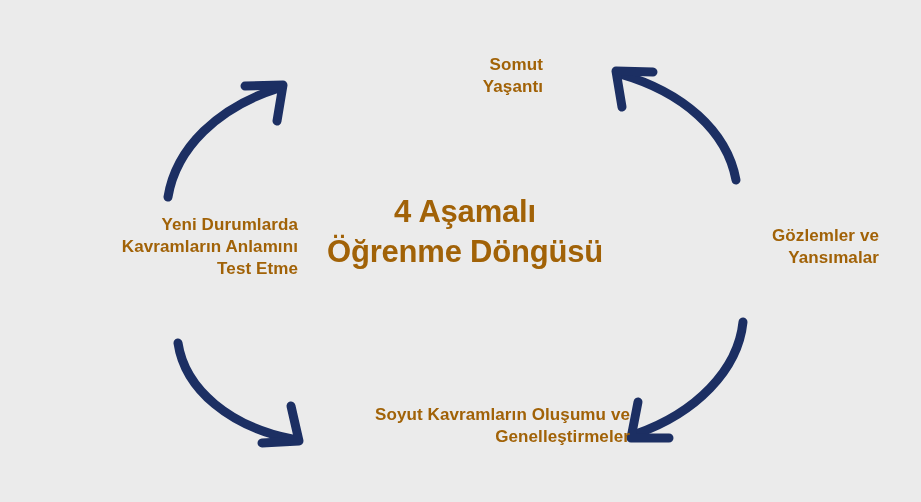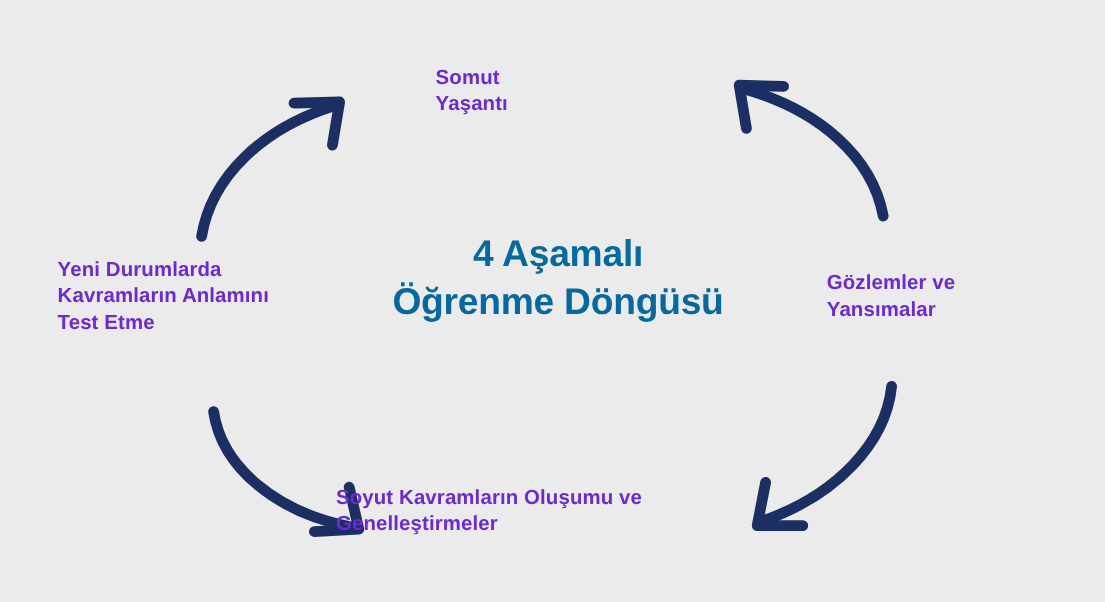--- a/index.html
+++ b/index.html
@@ -21,34 +21,34 @@
   }
   #arrows {
     position: absolute;
     left: 0;
     top: 0;
     width: 921px;
     height: 502px;
   }
   .label {
     position: absolute;
-    text-align: left;
-    color: #6d28d9;
+    text-align: right;
+    color: #a16207;
     font-weight: bold;
     line-height: 1.28;
     white-space: pre-line;
     letter-spacing: 0.1px;
   }
   #center-title {
     position: absolute;
     left: 300px;
     top: 192px;
     width: 330px;
     text-align: center;
-    color: #0369a1;
+    color: #a16207;
     font-weight: bold;
     font-size: 31px;
     line-height: 1.3;
     white-space: pre-line;
     letter-spacing: -0.2px;
   }
   #label-top {
     left: 363px;
     top: 54px;
     width: 180px;

